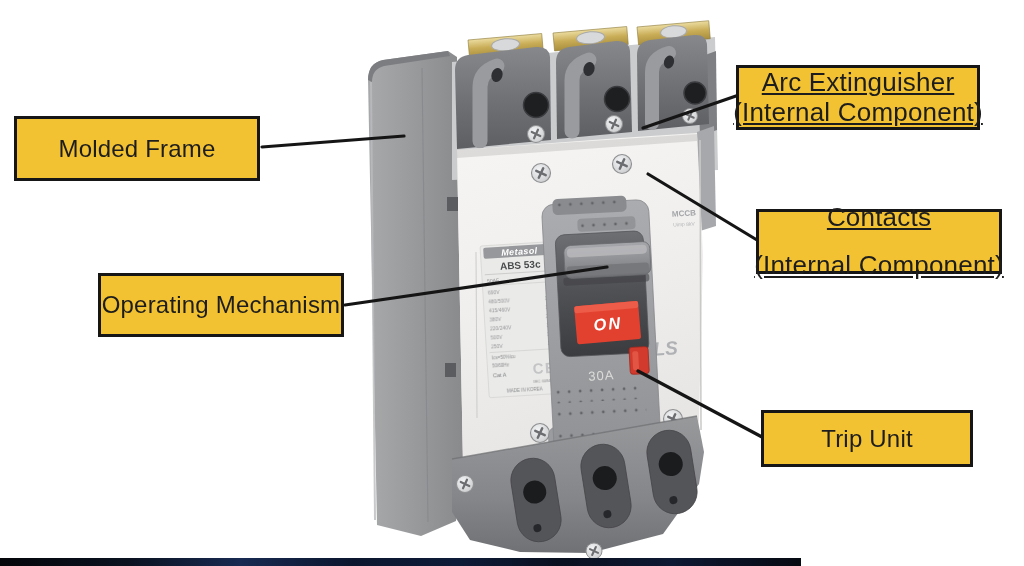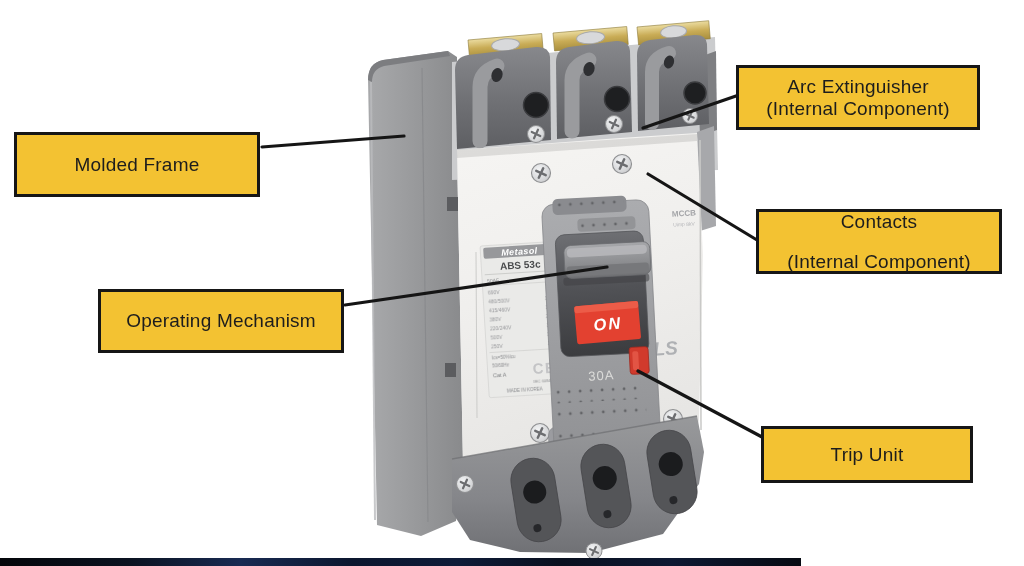--- a/index.html
+++ b/index.html
@@ -15,22 +15,22 @@
   svg text{font-family:"Liberation Sans",sans-serif;}
   .callout{
     position:absolute;
     box-sizing:border-box;
     background:var(--label-bg);
     border:3px solid var(--label-border);
     display:flex;flex-direction:column;align-items:center;justify-content:center;
     text-align:center;color:#1D1D1D;line-height:1.14;letter-spacing:.2px;
   }
   .callout .l1,.callout .l2{display:block;white-space:nowrap;}
-  .fs24{font-size:19px;margin-top:16px;}
-  .fs20{font-size:19px;}
+  .fs24{font-size:24px;}
+  .fs20{font-size:26px;text-decoration:underline;}
   .strip{
     position:absolute;left:0;top:558px;width:801px;height:8px;
     background:linear-gradient(90deg,#04060a 0%,#0a1220 16%,#182a52 30%,#0b162e 44%,
                #0e1b38 57%,#09101f 70%,#0d1832 84%,#060a12 100%);
   }
 </style>
 </head>
 <body>
 
 <div class="stage">

